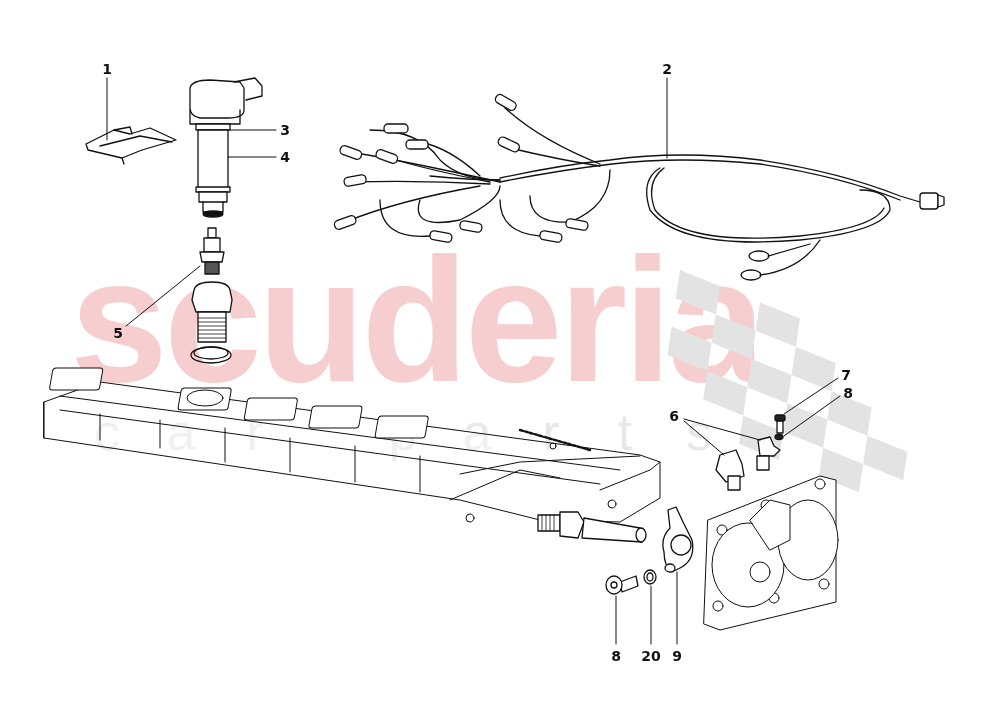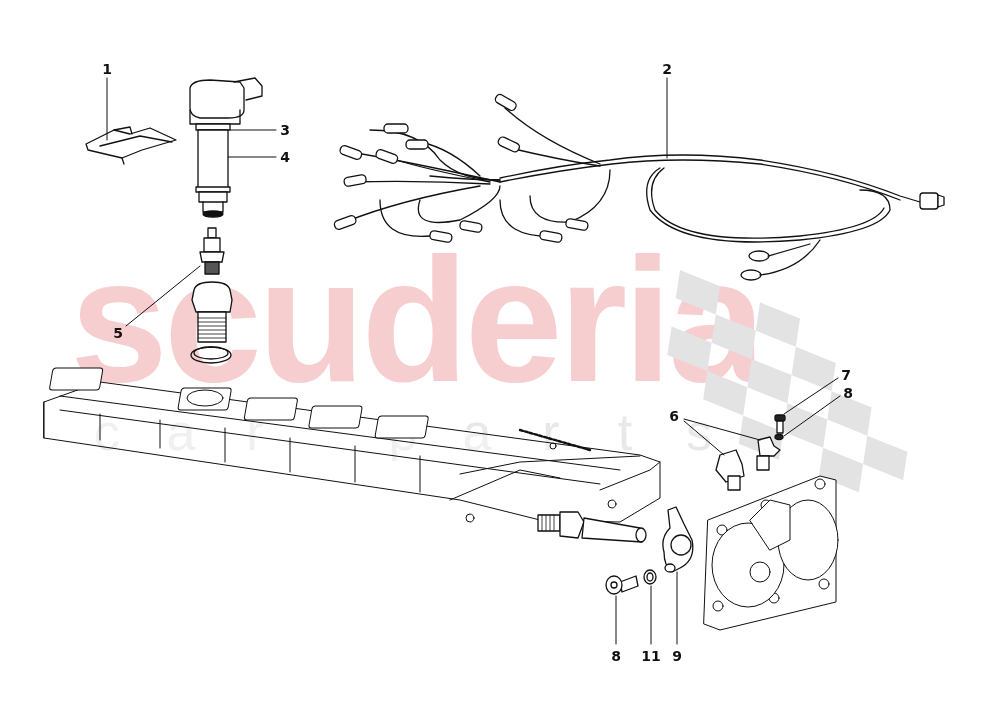--- a/index.html
+++ b/index.html
@@ -220,15 +220,15 @@
 
   <div class="callout" style="left:107px;top:69px">1</div>
   <div class="callout" style="left:667px;top:69px">2</div>
   <div class="callout" style="left:285px;top:130px">3</div>
   <div class="callout" style="left:285px;top:157px">4</div>
   <div class="callout" style="left:118px;top:333px">5</div>
   <div class="callout" style="left:674px;top:416px">6</div>
   <div class="callout" style="left:846px;top:375px">7</div>
   <div class="callout" style="left:848px;top:393px">8</div>
   <div class="callout" style="left:677px;top:656px">9</div>
-  <div class="callout" style="left:651px;top:656px">11</div>
+  <div class="callout" style="left:651px;top:656px">20</div>
   <div class="callout" style="left:616px;top:656px">8</div>
 </div>
 
 </body></html>

